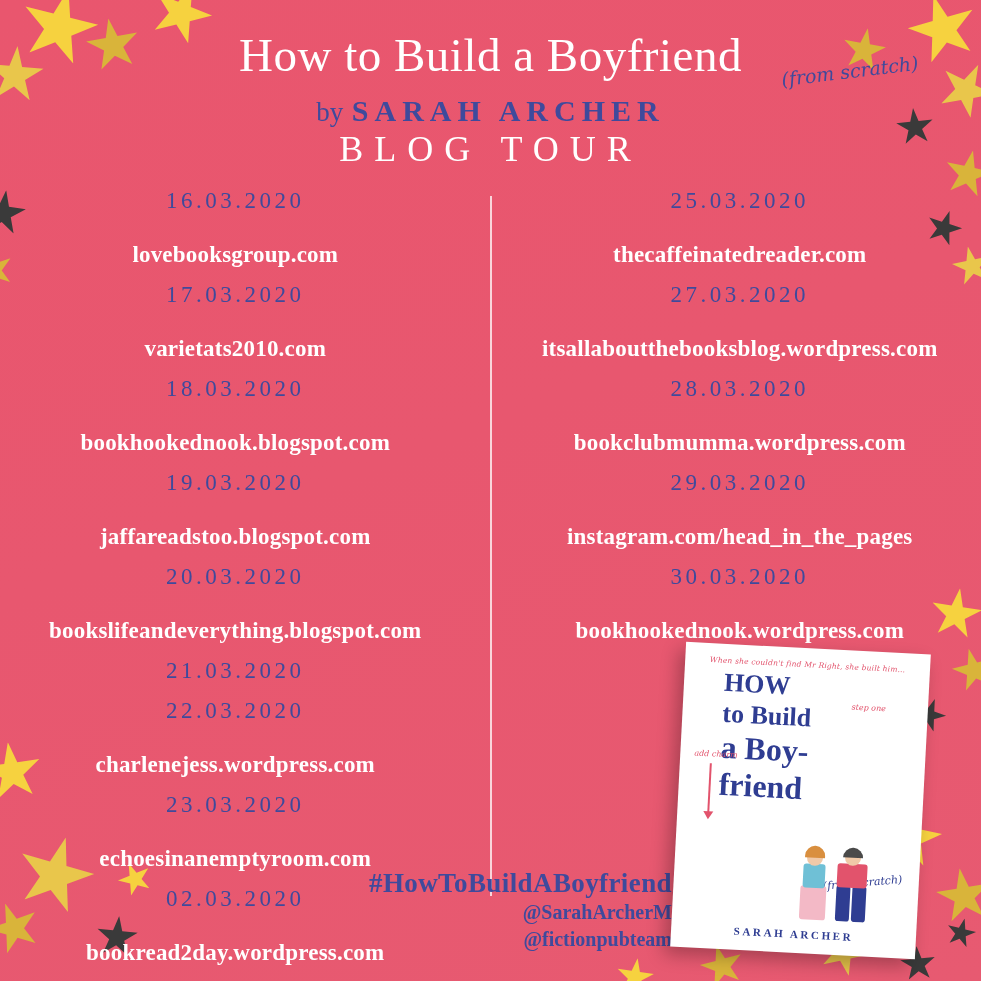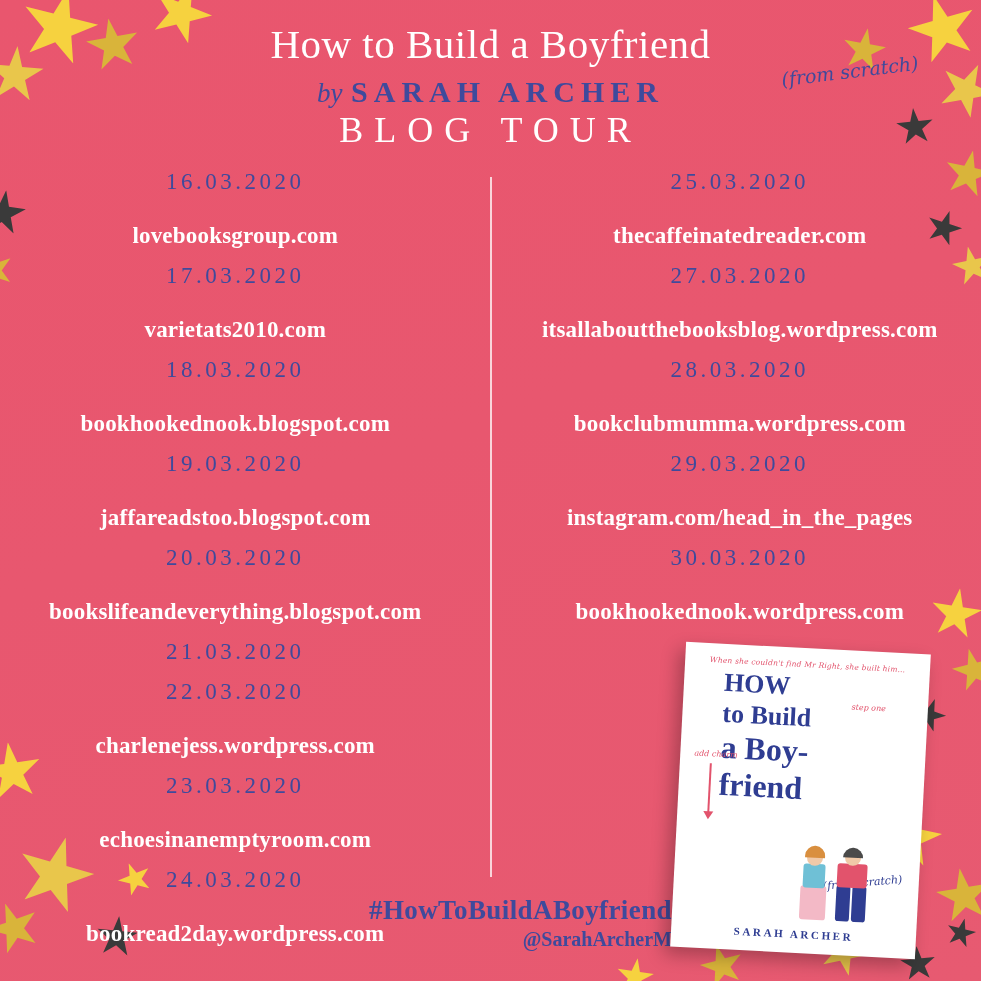--- a/index.html
+++ b/index.html
@@ -31,46 +31,45 @@
 
   
   .header {
     position: relative;
     text-align: center;
     padding-top: 18px;
     z-index: 5;
   }
   .title {
     font-family: "Liberation Serif", serif;
-    font-size: 41px;
+    font-size: 47px;
     color: #ffffff;
     letter-spacing: 0.5px;
     line-height: 1.1;
-    margin: 4px;
+    margin: 12px;
     font-weight: normal;
   }
   .scratch {
     position: absolute;
     right: 62px;
     top: 60px;
     font-family: "DejaVu Serif", serif;
     font-style: italic;
     font-size: 19px;
     color: #3f4a9c;
     transform: rotate(-7deg);
     white-space: nowrap;
   }
   .byline {
     margin-top: 8px;
     font-size: 30px;
     color: #3f4a9c;
     letter-spacing: 1px;
   }
   .byline .by {
-    font-style: italic;
     letter-spacing: 0px;
     font-size: 27px;
   }
   .byline .author {
     letter-spacing: 6px;
     font-weight: bold;
   }
   .blogtour {
     font-size: 36px;
     color: #ffffff;
@@ -310,21 +309,21 @@
         </div>
         <div class="entry">
           <div class="date">22.03.2020</div>
           <div class="site">charlenejess.wordpress.com</div>
         </div>
         <div class="entry">
           <div class="date">23.03.2020</div>
           <div class="site">echoesinanemptyroom.com</div>
         </div>
         <div class="entry">
-          <div class="date">24.03.2020</div>
+          <div class="date">02.03.2020</div>
           <div class="site">bookread2day.wordpress.com</div>
         </div>
       </div>
     <div class="col col-right" id="col-right">
         <div class="entry">
           <div class="date">25.03.2020</div>
           <div class="site">thecaffeinatedreader.com</div>
         </div>
         <div class="entry">
           <div class="date">27.03.2020</div>
@@ -341,20 +340,21 @@
         <div class="entry">
           <div class="date">30.03.2020</div>
           <div class="site">bookhookednook.wordpress.com</div>
         </div>
       </div>
   </div>
 
   <div class="footer">
     <div class="hashtag">#HowToBuildABoyfriend</div>
     <div class="handle">@SarahArcherM</div>
+    <div class="handle">@fictionpubteam</div>
   </div>
 
   <div class="book">
     <div class="book-inner">
       <div class="book-tag">When she couldn't find Mr Right, she built him...</div>
       <div class="cue cue-b">step one</div>
       <div class="cue cue-a">add charm</div>
       <div class="arrow"></div>
       <div class="book-title bt1">HOW</div>
       <div class="book-title bt2">to Build</div>

